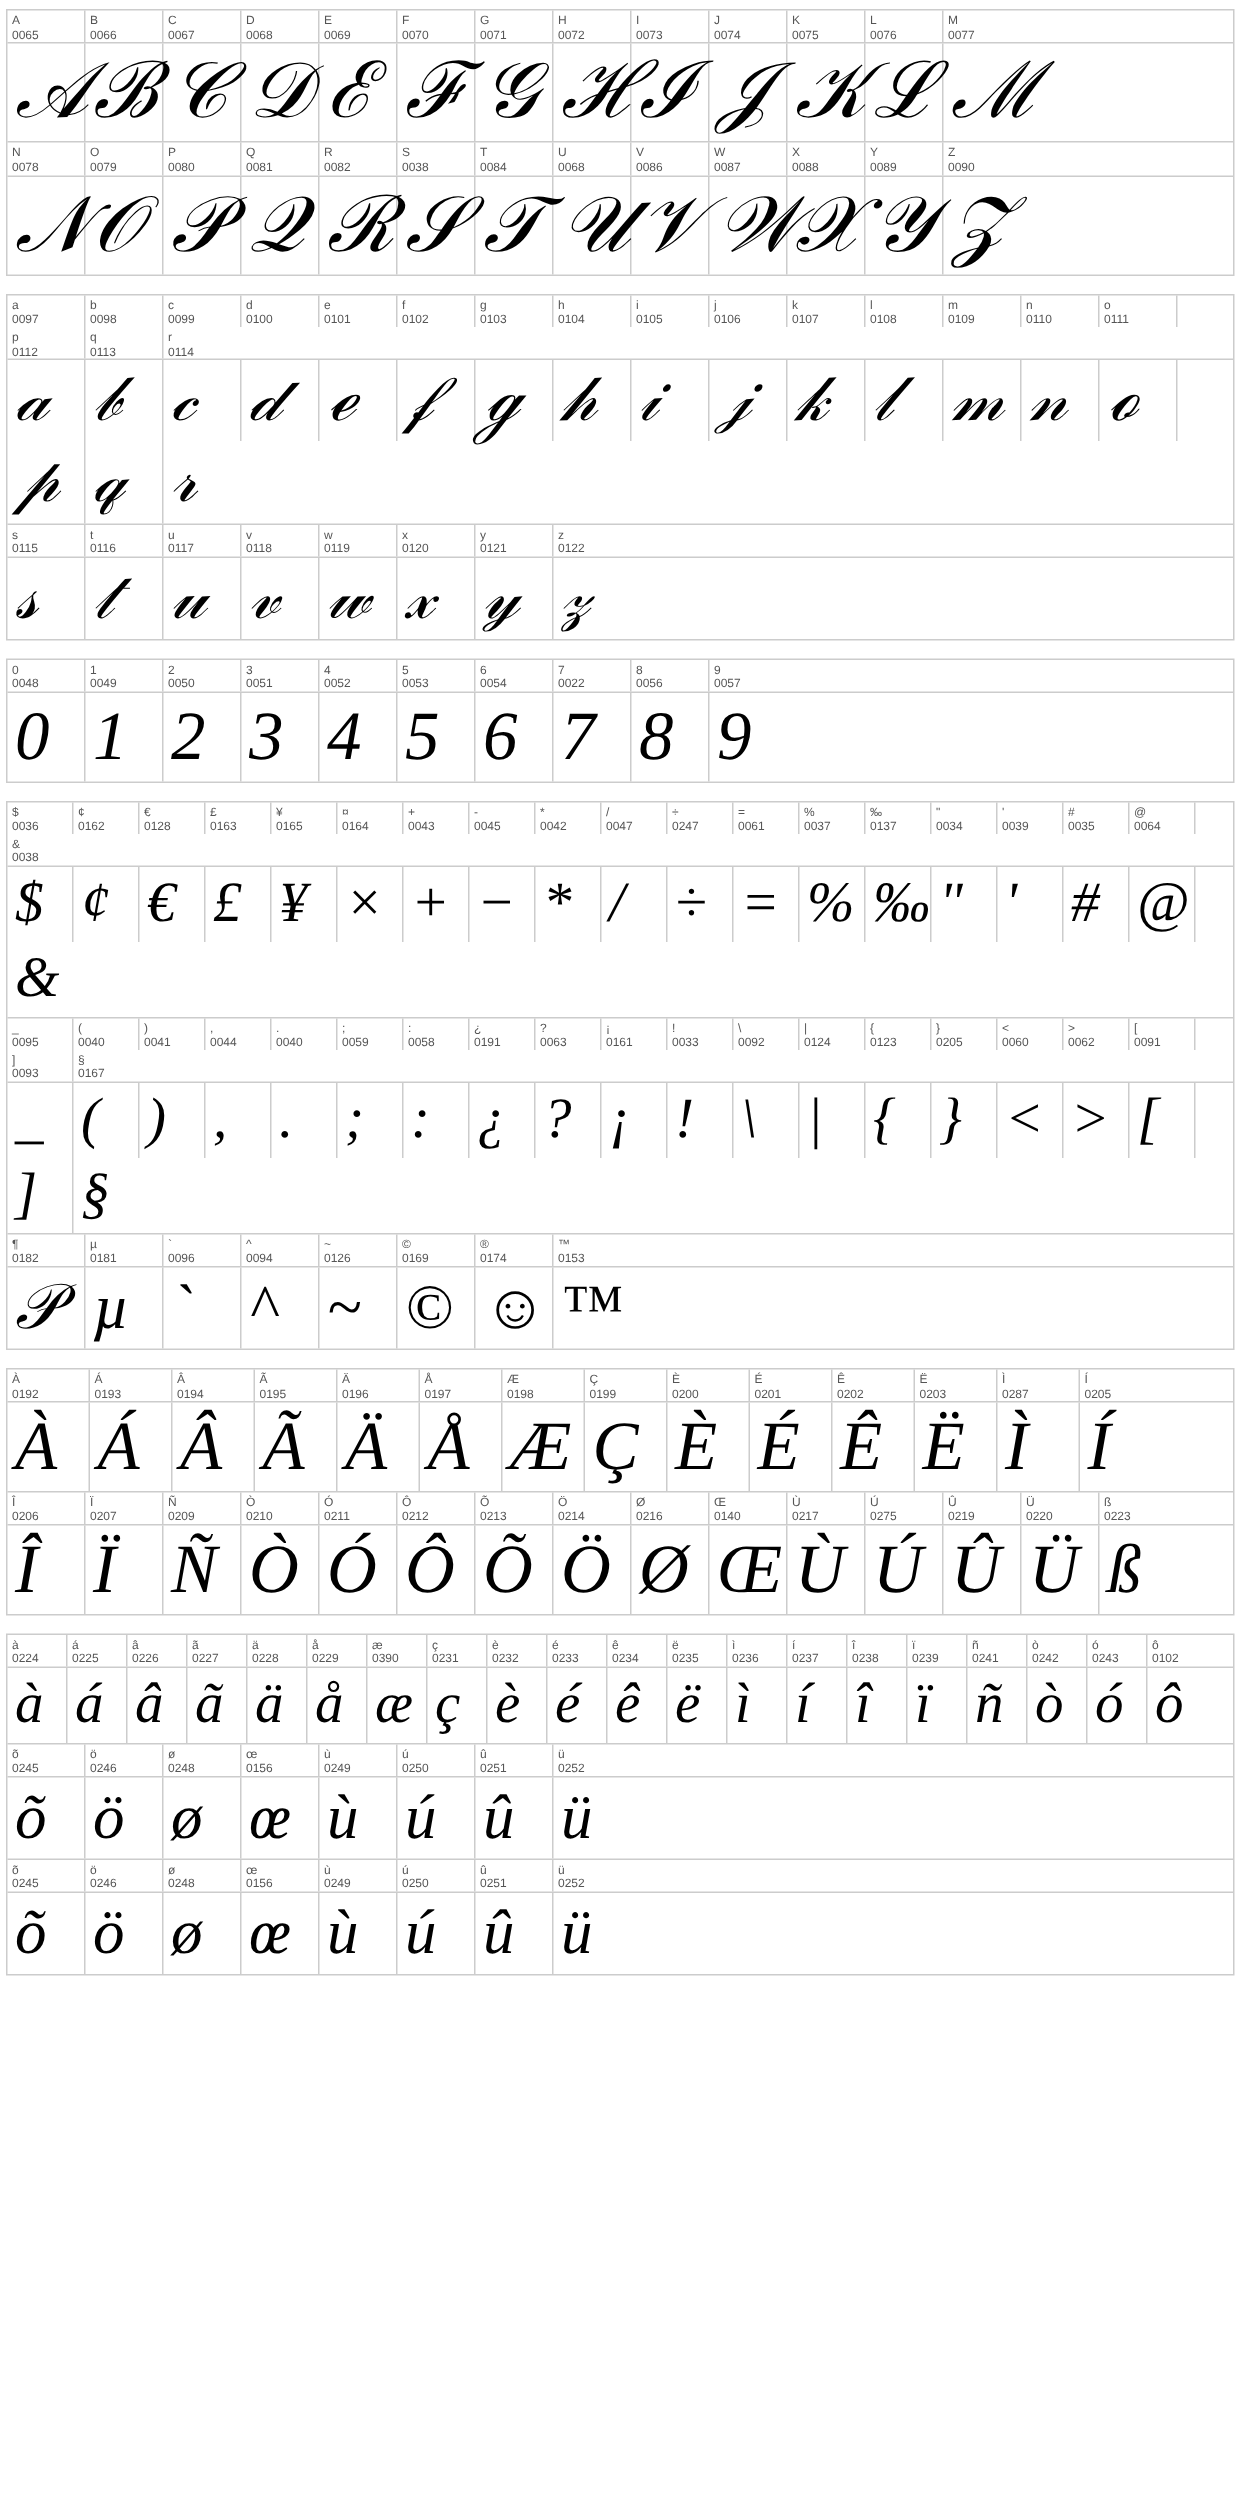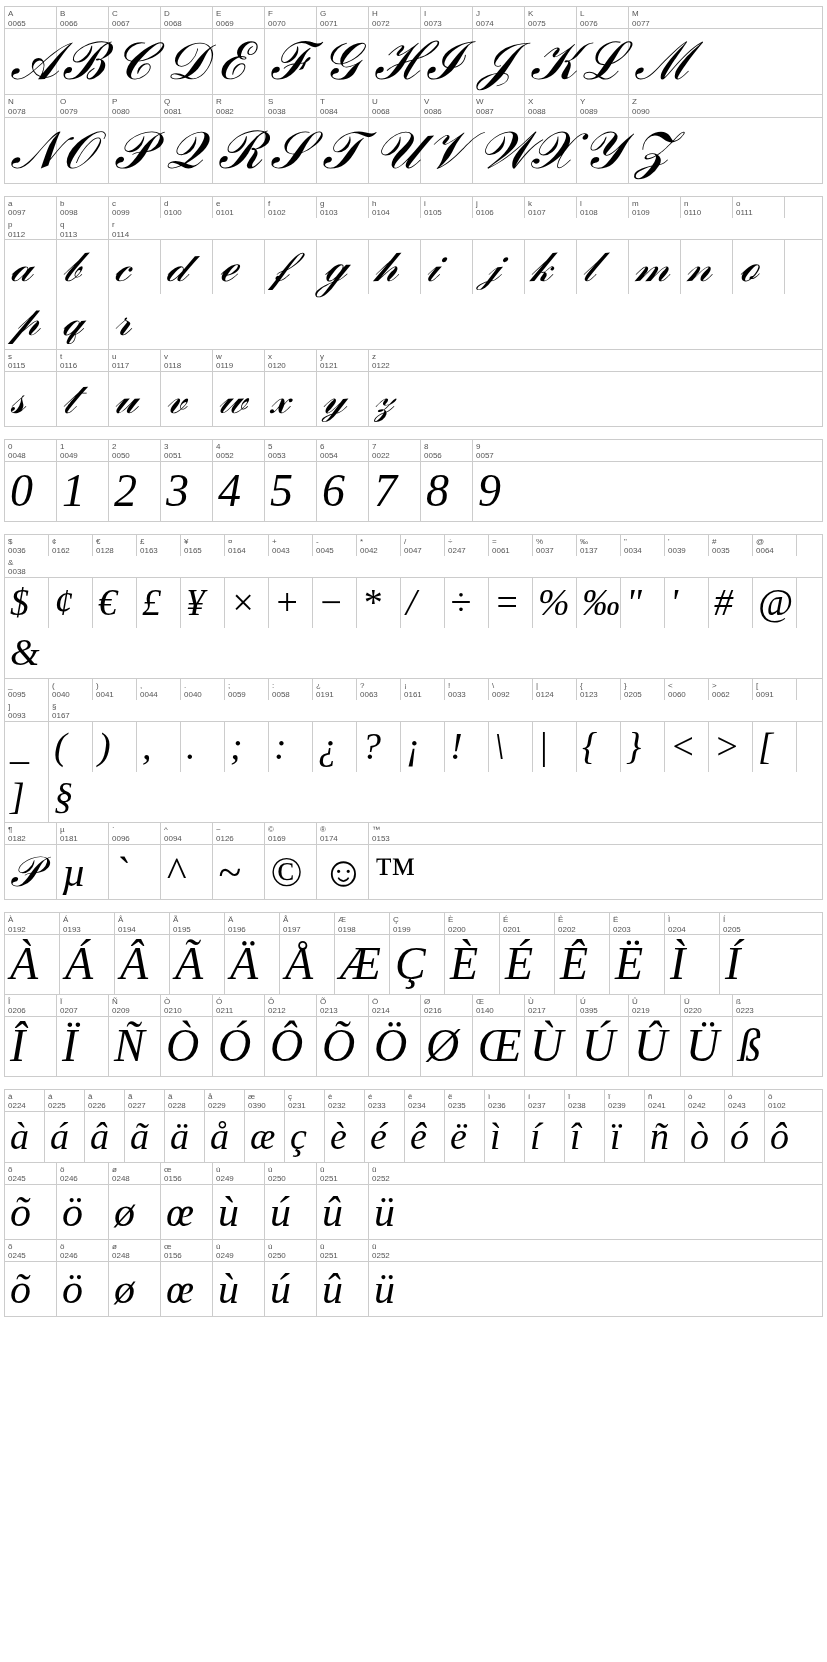--- a/index.html
+++ b/index.html
@@ -953,21 +953,21 @@
       <div class="glyph-cell" style="min-width:55px;width:55px;">
           <span class="glyph-code">Ê</span>
           <span class="glyph-code">0202</span>
         </div>
       <div class="glyph-cell" style="min-width:55px;width:55px;">
           <span class="glyph-code">Ë</span>
           <span class="glyph-code">0203</span>
         </div>
       <div class="glyph-cell" style="min-width:55px;width:55px;">
           <span class="glyph-code">Ì</span>
-          <span class="glyph-code">0204</span>
+          <span class="glyph-code">0287</span>
         </div>
       <div class="glyph-cell" style="min-width:55px;width:55px;">
           <span class="glyph-code">Í</span>
           <span class="glyph-code">0205</span>
         </div>
     </div>
 
     <div class="glyph-row script-row">
       <div class="glyph-cell" style="min-width:55px;width:55px;">
           <span class="glyph-script" style="font-size:46px;">À</span>
@@ -1053,21 +1053,21 @@
       <div class="glyph-cell" style="min-width:52px;width:52px;">
           <span class="glyph-code">Œ</span>
           <span class="glyph-code">0140</span>
         </div>
       <div class="glyph-cell" style="min-width:52px;width:52px;">
           <span class="glyph-code">Ù</span>
           <span class="glyph-code">0217</span>
         </div>
       <div class="glyph-cell" style="min-width:52px;width:52px;">
           <span class="glyph-code">Ú</span>
-          <span class="glyph-code">0395</span>
+          <span class="glyph-code">0275</span>
         </div>
       <div class="glyph-cell" style="min-width:52px;width:52px;">
           <span class="glyph-code">Û</span>
           <span class="glyph-code">0219</span>
         </div>
       <div class="glyph-cell" style="min-width:52px;width:52px;">
           <span class="glyph-code">Ü</span>
           <span class="glyph-code">0220</span>
         </div>
       <div class="glyph-cell" style="min-width:52px;width:52px;">

